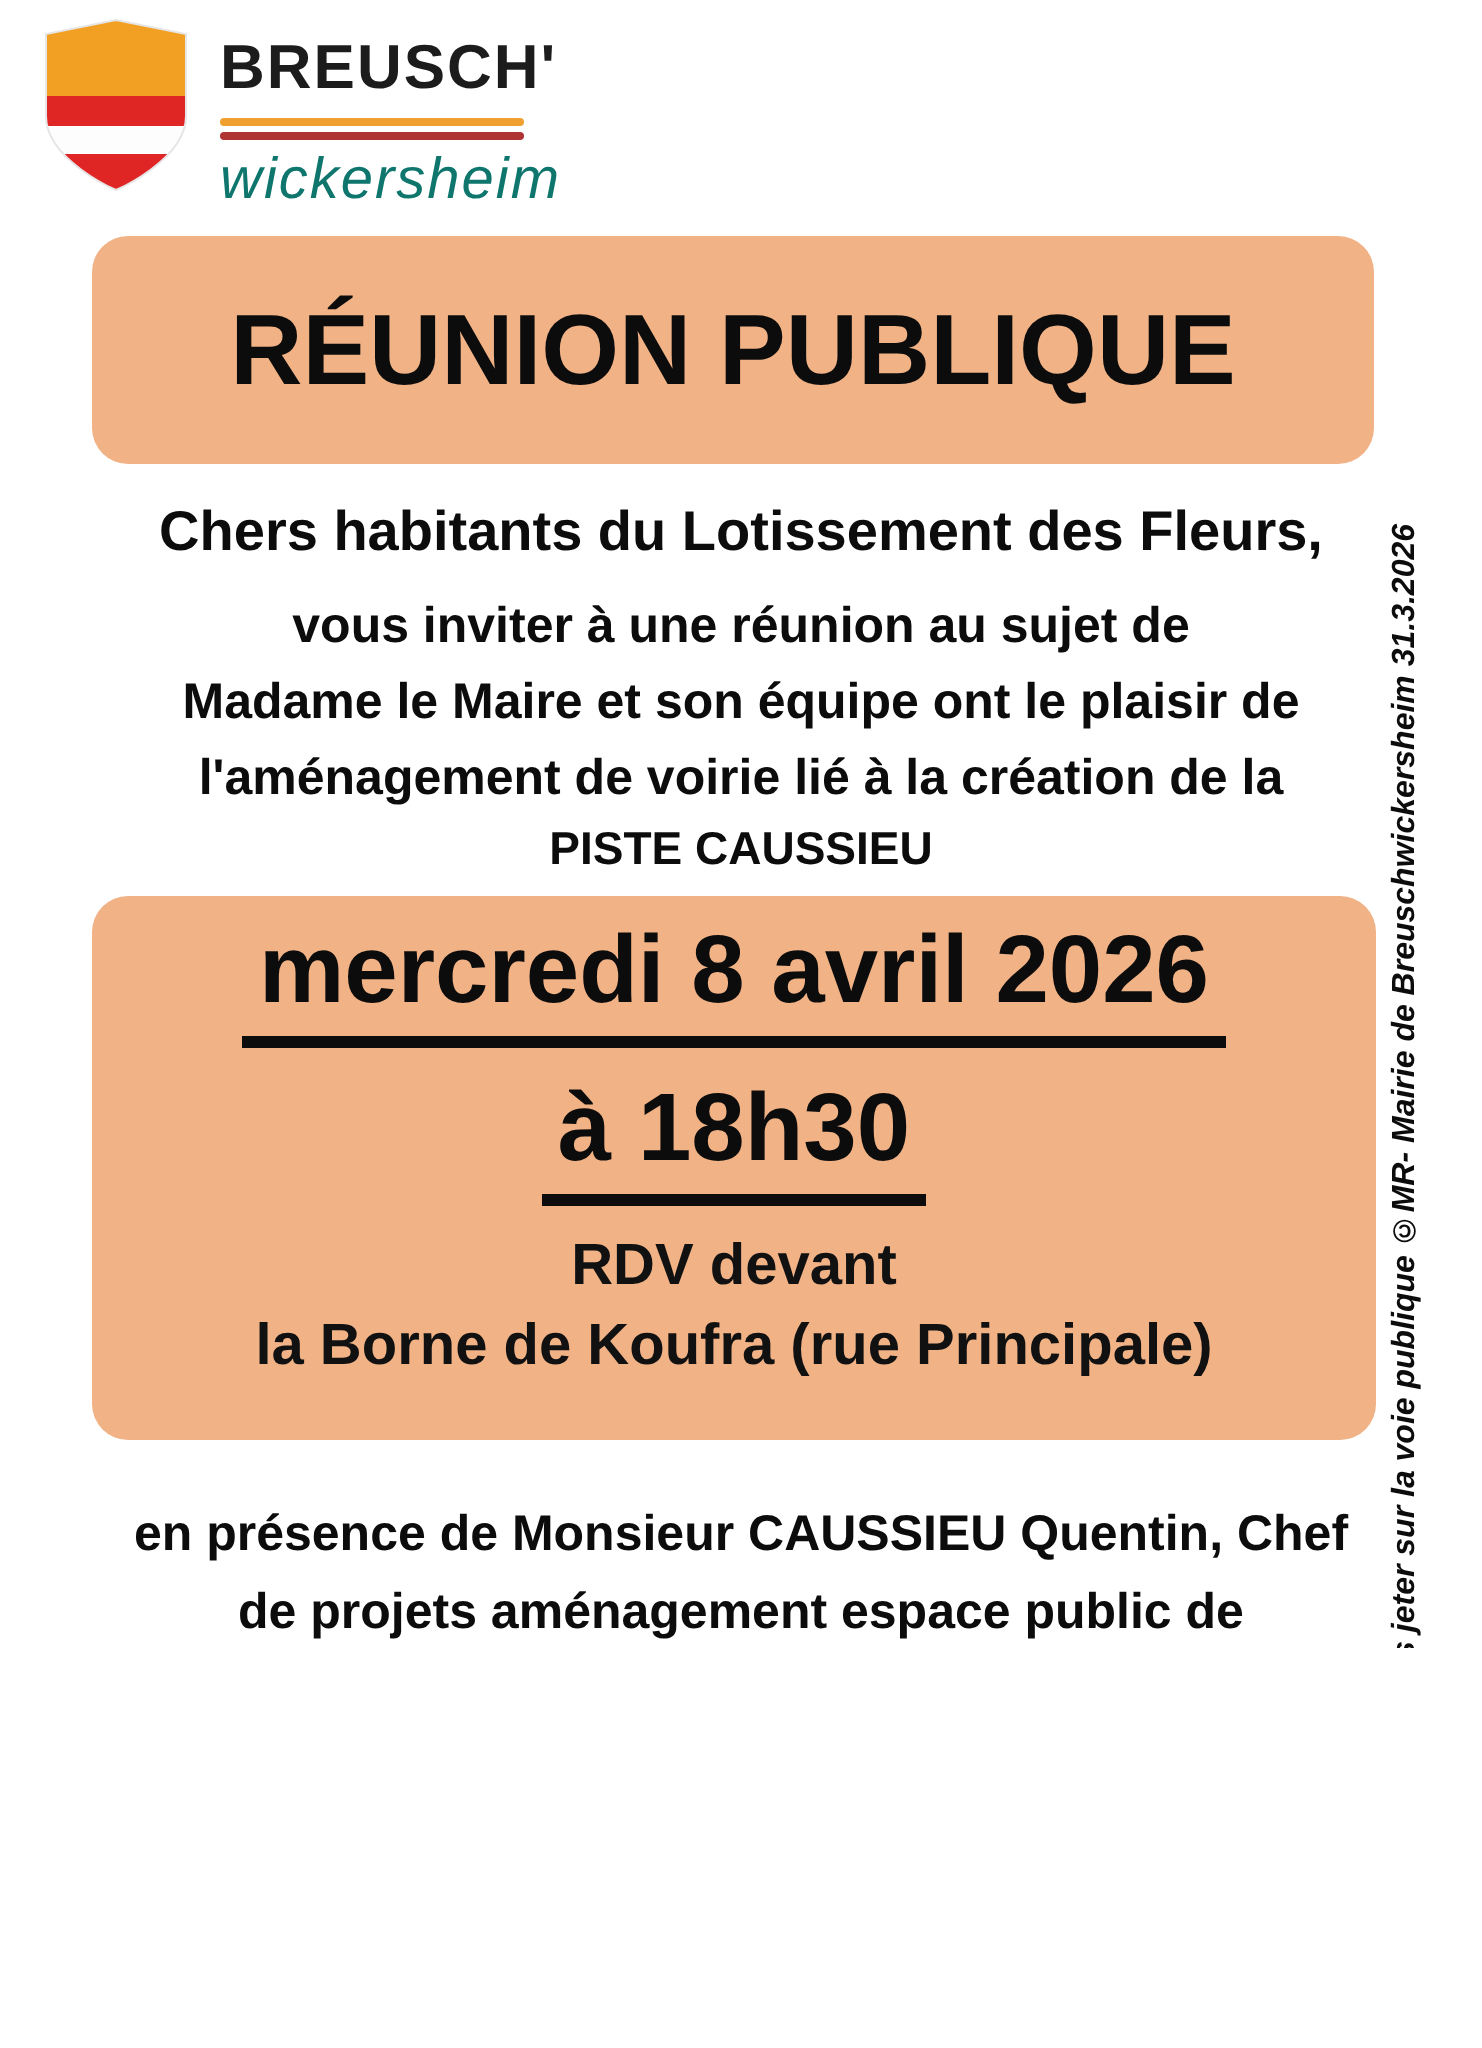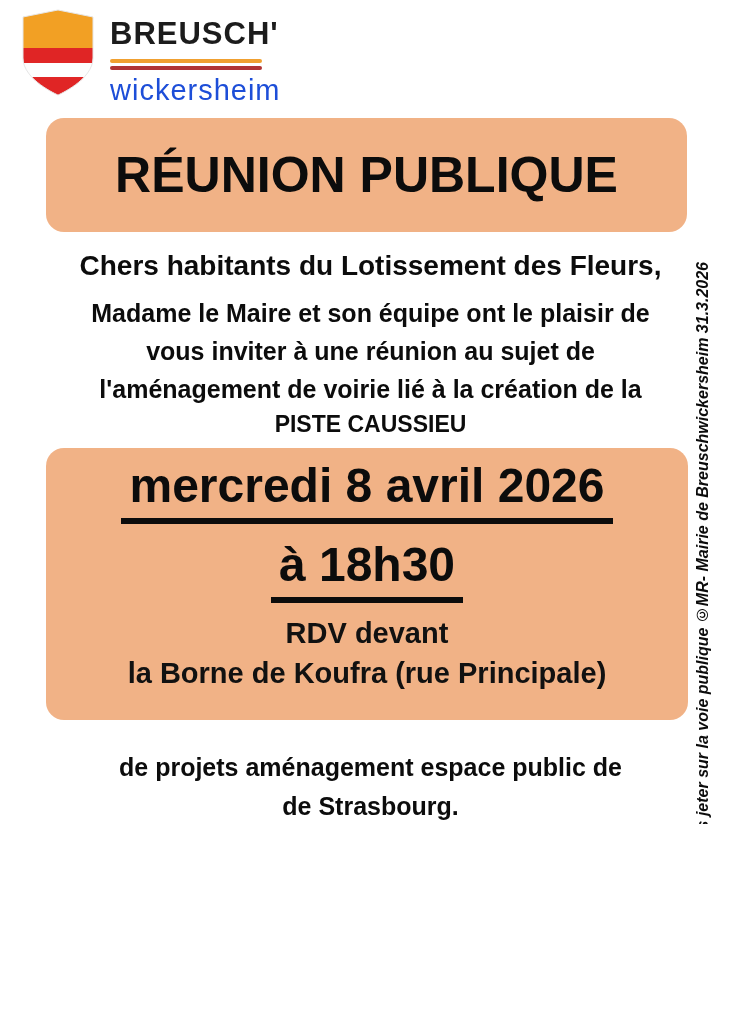--- a/index.html
+++ b/index.html
@@ -8,21 +8,21 @@
     font-family:"Liberation Sans", sans-serif; color:#111; overflow:hidden;
   }
 
   
   .logo { position:absolute; left:20px; top:8px; display:flex; align-items:flex-start; }
   .logo-text { margin-left:14px; padding-top:8px; }
   .logo-name { font-size:31px; font-weight:700; color:#1c1c1c; letter-spacing:1px; }
   .rule { height:4px; width:152px; border-radius:2px; margin-top:3px; }
   .rule-orange { background:#F0A030; margin-top:7px; }
   .rule-red { background:#B03434; }
-  .logo-subname { font-size:29px; font-weight:400; color:#1d4ed8; margin-top:4px; letter-spacing:1px; }
+  .logo-subname { font-size:29px; font-weight:400; color:#0f766e; margin-top:4px; letter-spacing:1px;font-style:italic; }
 
   
   .banner { position:absolute; background:#F1B286; border-radius:18px; text-align:center; }
   .banner-title {
     left:46px; top:118px; width:641px; height:114px;
     display:flex; align-items:center; justify-content:center;
   }
   .banner-title span { font-size:50px; font-weight:700; letter-spacing:0; color:#0c0c0c; }
 
   .banner-event { left:46px; top:448px; width:642px; height:272px; padding-top:12px; box-sizing:border-box; }
@@ -82,34 +82,35 @@
       <div class="logo-subname">wickersheim</div>
     </div>
   </div>
 
   <div class="banner banner-title">
     <span>RÉUNION PUBLIQUE</span>
   </div>
 
   <div class="intro">
     <div class="intro-salutation">Chers habitants du Lotissement des Fleurs,</div>
+    <div class="intro-line">vous inviter à une réunion au sujet de</div>
     <div class="intro-line">Madame le Maire et son équipe ont le plaisir de</div>
-    <div class="intro-line">vous inviter à une réunion au sujet de</div>
     <div class="intro-line">l'aménagement de voirie lié à la création de la</div>
     <div class="intro-highlight">PISTE CAUSSIEU</div>
   </div>
 
   <div class="banner banner-event">
     <div><span class="ev-date">mercredi 8 avril 2026</span></div>
     <div><span class="ev-time">à 18h30</span></div>
     <div class="ev-meet">RDV devant</div>
     <div class="ev-place">la Borne de Koufra (rue Principale)</div>
   </div>
 
   <div class="presence">
+    <div class="presence-line">en présence de Monsieur CAUSSIEU Quentin, Chef</div>
     <div class="presence-line">de projets aménagement espace public de</div>
     <div class="presence-line">de Strasbourg.</div>
   </div>
 
   <div class="side-note">
     <span>Ne pas jeter sur la voie publique ©MR- Mairie de Breuschwickersheim 31.3.2026</span>
   </div>
 
   <svg class="illus-meeting" width="288" height="182" viewBox="0 0 288 182">
 

